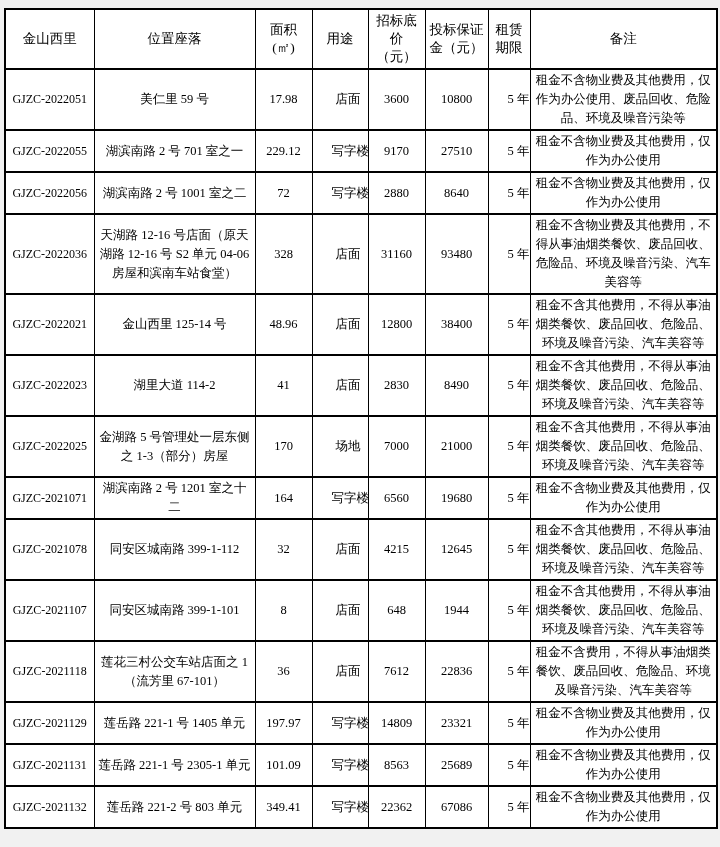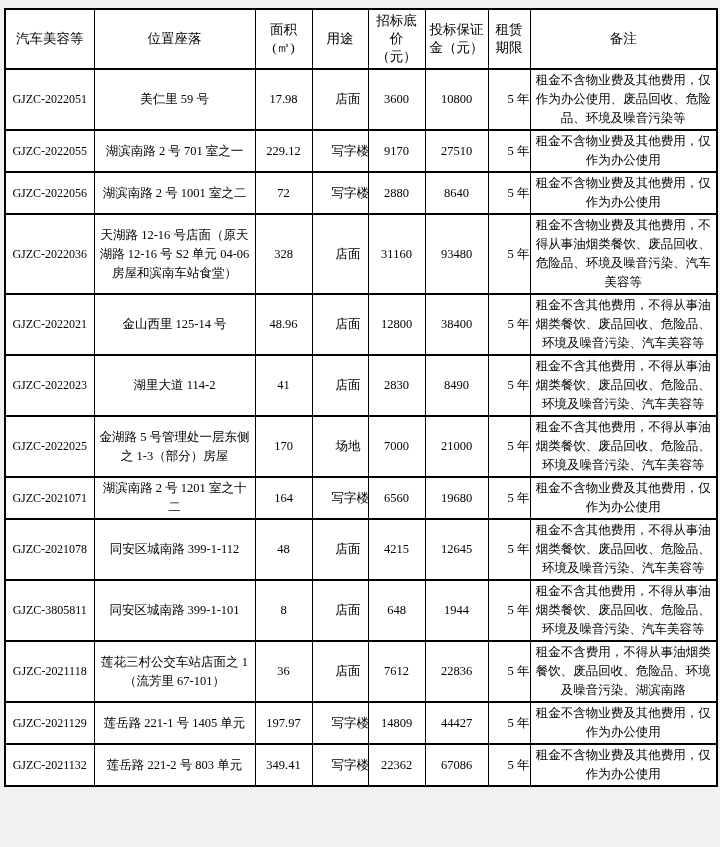--- a/index.html
+++ b/index.html
@@ -77,21 +77,21 @@
         <col class="col-location">
         <col class="col-area">
         <col class="col-use">
         <col class="col-base_price">
         <col class="col-deposit">
         <col class="col-lease_term">
         <col class="col-remark">
       </colgroup>
     <thead>
       <tr>
-          <th class="col-id">汽车美容等</th>
+          <th class="col-id">金山西里</th>
           <th class="col-location">位置座落</th>
           <th class="col-area">面积
 (㎡)</th>
           <th class="col-use">用途</th>
           <th class="col-base_price">招标底
 价（元）</th>
           <th class="col-deposit">投标保证
 金（元）</th>
           <th class="col-lease_term">租赁
 期限</th>
@@ -175,54 +175,64 @@
           <td class="col-area">164</td>
           <td class="col-use">写字楼</td>
           <td class="col-base_price">6560</td>
           <td class="col-deposit">19680</td>
           <td class="col-lease_term">5 年</td>
           <td class="col-remark">租金不含物业费及其他费用，仅作为办公使用</td>
         </tr>
         <tr>
           <td class="col-id">GJZC-2021078</td>
           <td class="col-location">同安区城南路 399-1-112</td>
-          <td class="col-area">48</td>
+          <td class="col-area">32</td>
           <td class="col-use">店面</td>
           <td class="col-base_price">4215</td>
           <td class="col-deposit">12645</td>
           <td class="col-lease_term">5 年</td>
           <td class="col-remark">租金不含其他费用，不得从事油烟类餐饮、废品回收、危险品、环境及噪音污染、汽车美容等</td>
         </tr>
         <tr>
-          <td class="col-id">GJZC-3805811</td>
+          <td class="col-id">GJZC-2021107</td>
           <td class="col-location">同安区城南路 399-1-101</td>
           <td class="col-area">8</td>
           <td class="col-use">店面</td>
           <td class="col-base_price">648</td>
           <td class="col-deposit">1944</td>
           <td class="col-lease_term">5 年</td>
           <td class="col-remark">租金不含其他费用，不得从事油烟类餐饮、废品回收、危险品、环境及噪音污染、汽车美容等</td>
         </tr>
         <tr>
           <td class="col-id">GJZC-2021118</td>
           <td class="col-location">莲花三村公交车站店面之 1（流芳里 67-101）</td>
           <td class="col-area">36</td>
           <td class="col-use">店面</td>
           <td class="col-base_price">7612</td>
           <td class="col-deposit">22836</td>
           <td class="col-lease_term">5 年</td>
-          <td class="col-remark">租金不含费用，不得从事油烟类餐饮、废品回收、危险品、环境及噪音污染、湖滨南路</td>
+          <td class="col-remark">租金不含费用，不得从事油烟类餐饮、废品回收、危险品、环境及噪音污染、汽车美容等</td>
         </tr>
         <tr>
           <td class="col-id">GJZC-2021129</td>
           <td class="col-location">莲岳路 221-1 号 1405 单元</td>
           <td class="col-area">197.97</td>
           <td class="col-use">写字楼</td>
           <td class="col-base_price">14809</td>
-          <td class="col-deposit">44427</td>
+          <td class="col-deposit">23321</td>
+          <td class="col-lease_term">5 年</td>
+          <td class="col-remark">租金不含物业费及其他费用，仅作为办公使用</td>
+        </tr>
+        <tr>
+          <td class="col-id">GJZC-2021131</td>
+          <td class="col-location">莲岳路 221-1 号 2305-1 单元</td>
+          <td class="col-area">101.09</td>
+          <td class="col-use">写字楼</td>
+          <td class="col-base_price">8563</td>
+          <td class="col-deposit">25689</td>
           <td class="col-lease_term">5 年</td>
           <td class="col-remark">租金不含物业费及其他费用，仅作为办公使用</td>
         </tr>
         <tr>
           <td class="col-id">GJZC-2021132</td>
           <td class="col-location">莲岳路 221-2 号 803 单元</td>
           <td class="col-area">349.41</td>
           <td class="col-use">写字楼</td>
           <td class="col-base_price">22362</td>
           <td class="col-deposit">67086</td>

